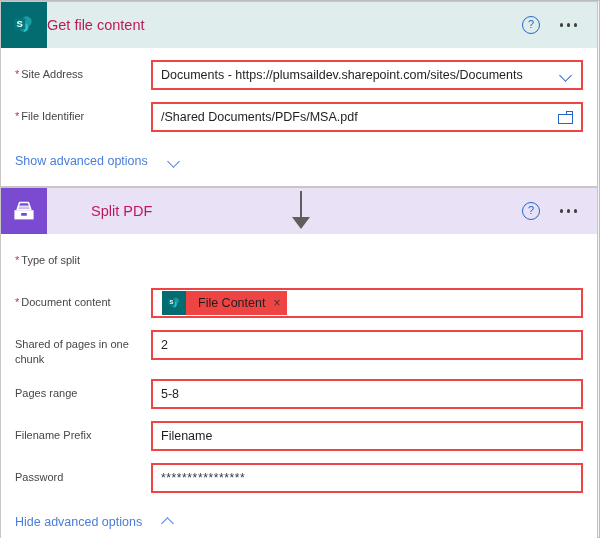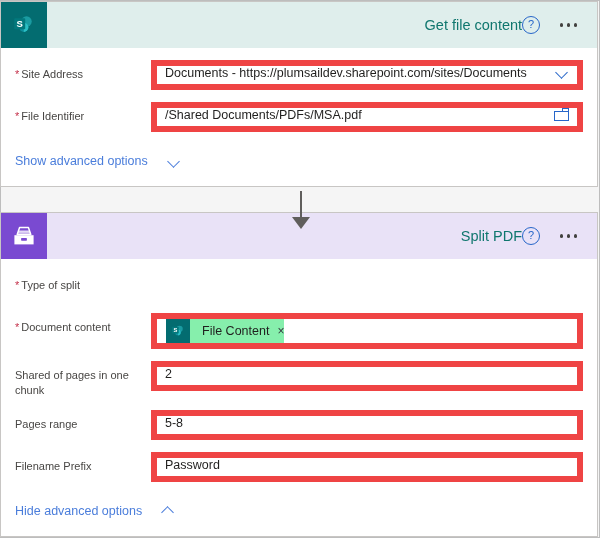--- a/index.html
+++ b/index.html
@@ -37,39 +37,38 @@
     width: 598px;
     margin-left: -1px;
   }
   .card-header {
     height: 46px;
     display: flex;
     align-items: center;
     box-sizing: border-box;
   }
   .card-header.teal  { background: #dfeeec; }
-  .card-header.lilac { background: #e9e2f7; }
+  .card-header.lilac { background: #e9e2f7; gap: 44px; }
 
   .app-icon {
     width: 46px;
     height: 46px;
     flex: 0 0 46px;
     display: flex;
     align-items: center;
     justify-content: center;
   }
   .app-icon.sp     { background: #036c70; }
   .app-icon.purple { background: #7a4ad1; }
 
   .card-title {
     font-size: 14.5px;
-    color: #0f766e;
+    color: #be185d;
     flex: 1 1 auto;
     white-space: nowrap;
-    text-align: right;
   }
 
   .header-actions {
     display: flex;
     align-items: center;
     gap: 18px;
     margin-right: 18px;
   }
   .help-icon {
     width: 16px;
@@ -118,25 +117,26 @@
     padding-top: 7px;
     box-sizing: border-box;
   }
   .field-label .req {
     color: #c4314b;
     margin-right: 2px;
   }
 
   .control {
     flex: 1 1 auto;
-    border: 6px solid #ef4444;
+    border: 2px solid #ef4444;
     background: #ffffff;
     box-sizing: border-box;
     min-height: 30px;
     display: flex;
+    align-items: center;
     padding: 0 8px;
     position: relative;
   }
   .control .value {
     font-size: 12.5px;
     color: #201f1e;
     flex: 1 1 auto;
     white-space: nowrap;
     overflow: hidden;
     text-overflow: ellipsis;
@@ -192,22 +192,23 @@
     left: 0; bottom: 0;
     width: 15px; height: 10px;
     border: 1.4px solid #2766c9;
     box-sizing: border-box;
   }
 
   
   .token-chip {
     display: inline-flex;
     align-items: center;
-    background: #86efac;
+    background: #ef4444;
     height: 24px;
+    padding-right: 7px;
     margin-left: 1px;
   }
   .token-chip .chip-icon {
     width: 24px;
     height: 24px;
     flex: 0 0 24px;
     background: #036c70;
     display: flex;
     align-items: center;
     justify-content: center;
@@ -399,24 +400,30 @@
       <div class="row">
         <div class="field-label">Pages range</div>
         <div class="control">
           <span class="value">5-8</span>
         </div>
       </div>
 
       <div class="row">
         <div class="field-label">Filename Prefix</div>
         <div class="control">
-          <span class="value">Password</span>
-        </div>
-      </div>
-
+          <span class="value">Filename</span>
+        </div>
+      </div>
+
+      <div class="row">
+        <div class="field-label">Password</div>
+        <div class="control">
+          <span class="value pw">****************</span>
+        </div>
+      </div>
 
       <div class="adv-link">
         <span class="txt">Hide advanced options</span>
         <span class="chevron-up"></span>
       </div>
 
     </div>
   </div>
 
   <div class="spacer"></div>

